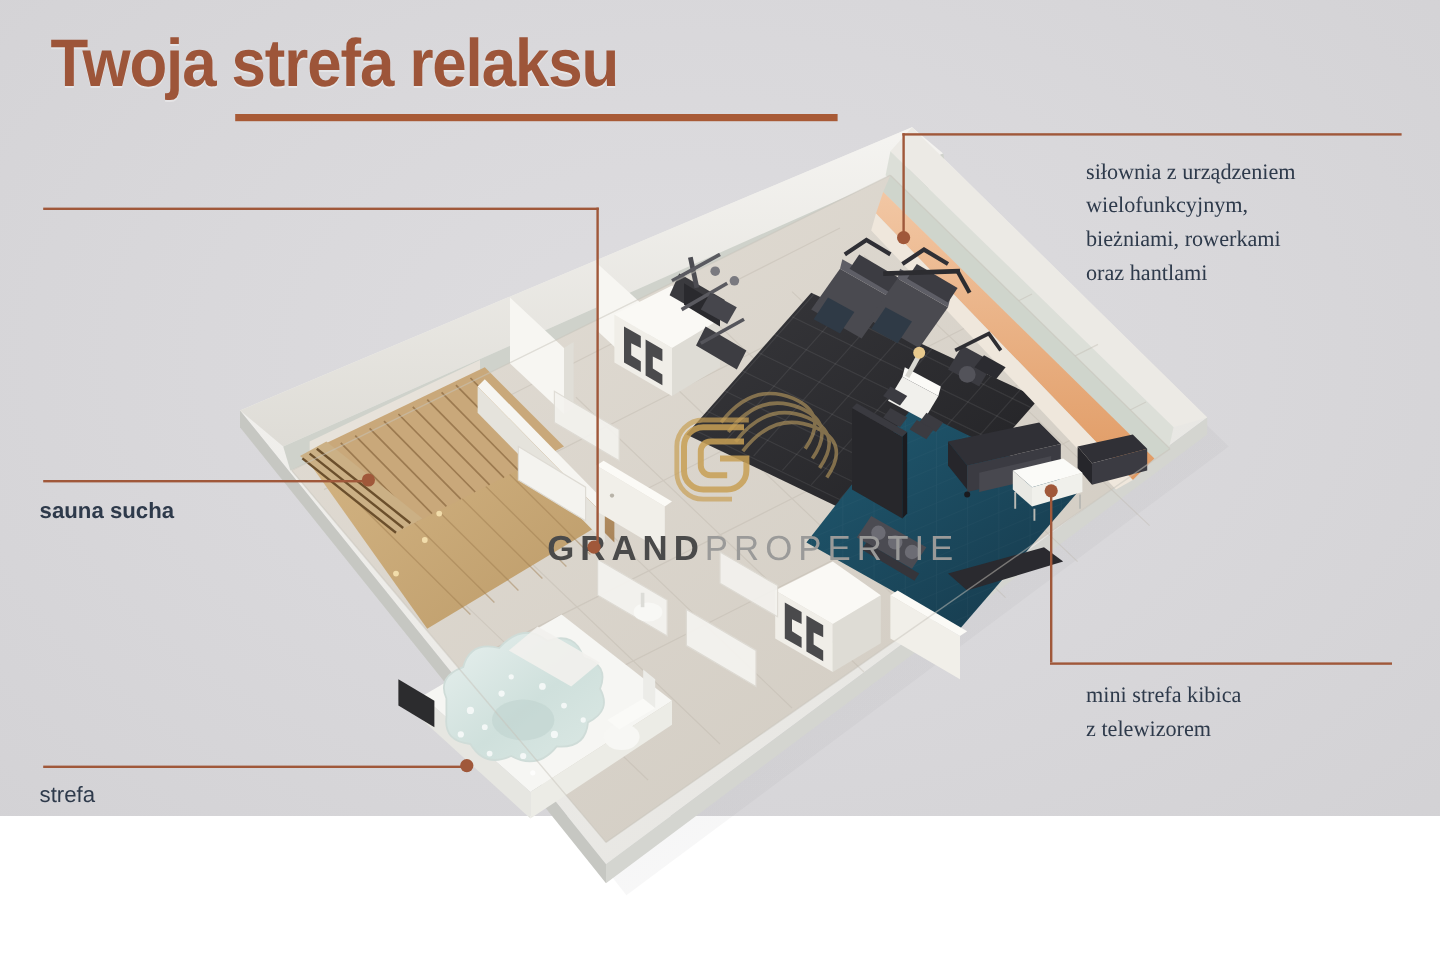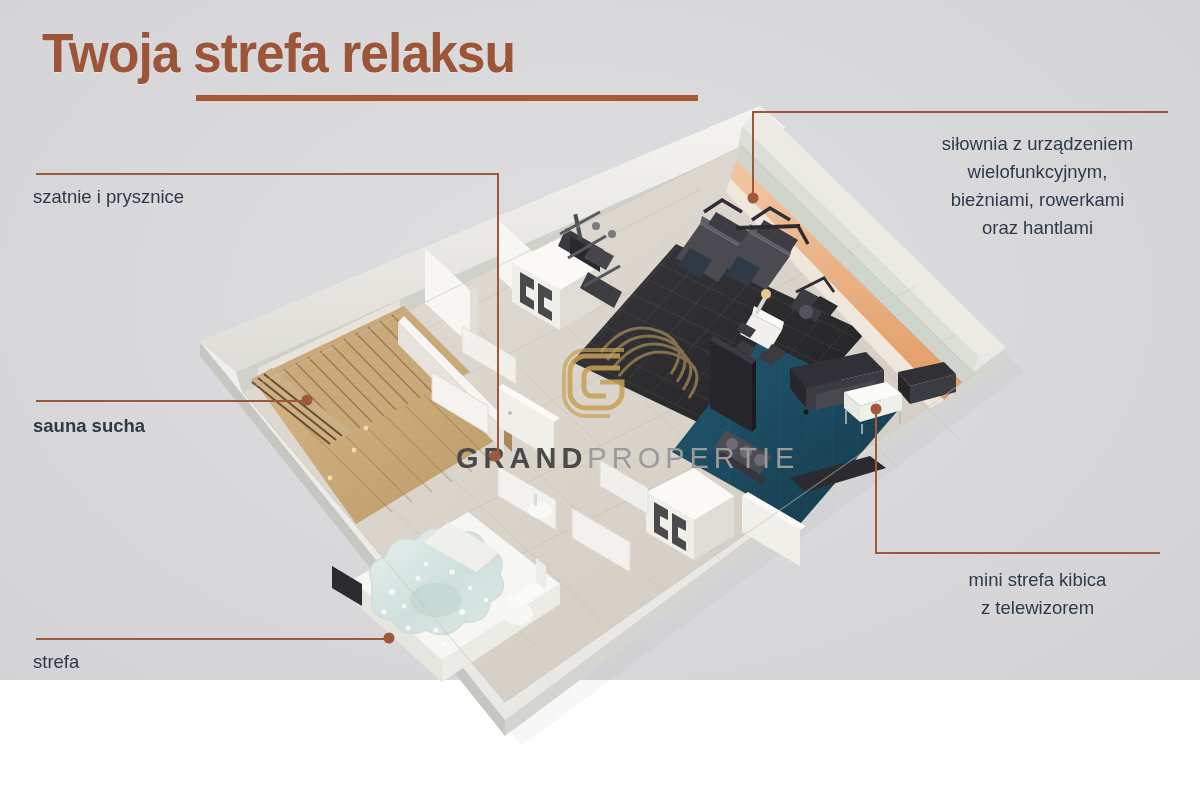--- a/index.html
+++ b/index.html
@@ -37,21 +37,21 @@
   }
 
   
   .callout {
     position: absolute;
     color: #2e3a4b;
     font-size: 18.5px;
     line-height: 1.52;
     white-space: pre-line;
   }
-  .callout.right { text-align: center; }
+  .callout.right { text-align: left; font-family: Liberation Serif, serif; }
   .callout.left  { text-align: left; }
 
   
   .lead-h, .lead-v {
     position: absolute;
     background: #a0583a;
   }
   .lead-h { height: 2px; }
   .lead-v { width: 2px; }
   .lead-dot {
@@ -449,21 +449,20 @@
         <g fill="none" stroke="#c8a055" stroke-width="4" opacity="0.7">
           <path d="M80,20 h-38 a22,22 0 0 0 -22,22 v22 a22,22 0 0 0 22,22 h24"></path>
         </g>
       </svg>
     </div>
     <div id="wm-text">
       <span id="wm-grand">GRAND</span><span id="wm-props">PROPERTIE</span>
     </div>
   </div>
 
-  <div class="callout left" style="left:33px; top:183px;">szatnie i prysznice</div>
   <div class="lead-h" style="left:36px; top:173px; width:463px;"></div>
   <div class="lead-v" style="left:497px; top:173px; height:283px;"></div>
   <div class="lead-dot" style="left:495px; top:456px;"></div>
 
   <div class="callout left" style="left:33px; top:412px;font-weight:bold;">sauna sucha</div>
   <div class="lead-h" style="left:36px; top:400px; width:274px;"></div>
   <div class="lead-dot" style="left:307px; top:400px;"></div>
 
   <div class="callout left" style="left:33px; top:648px;">strefa</div>
   <div class="lead-h" style="left:36px; top:638px; width:354px;"></div>

